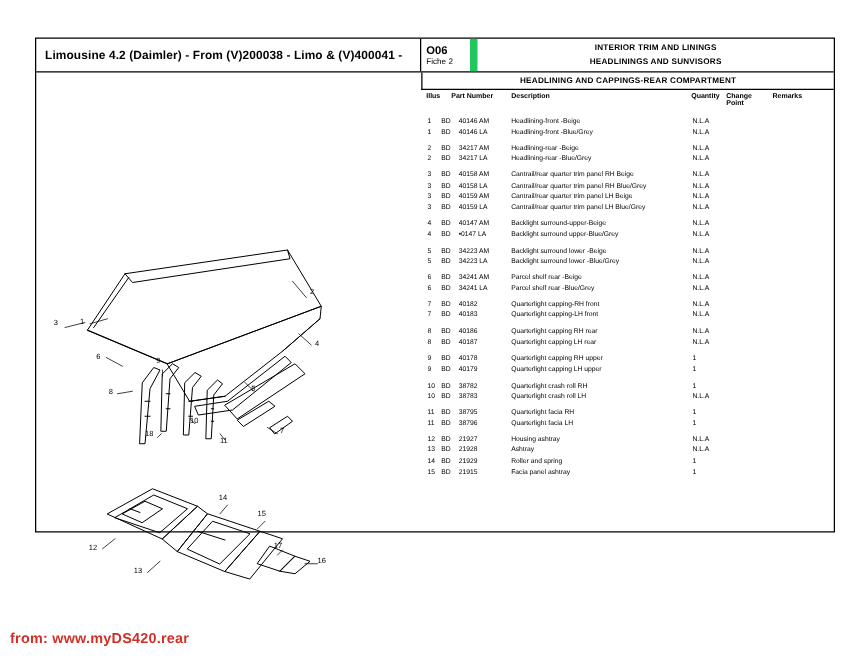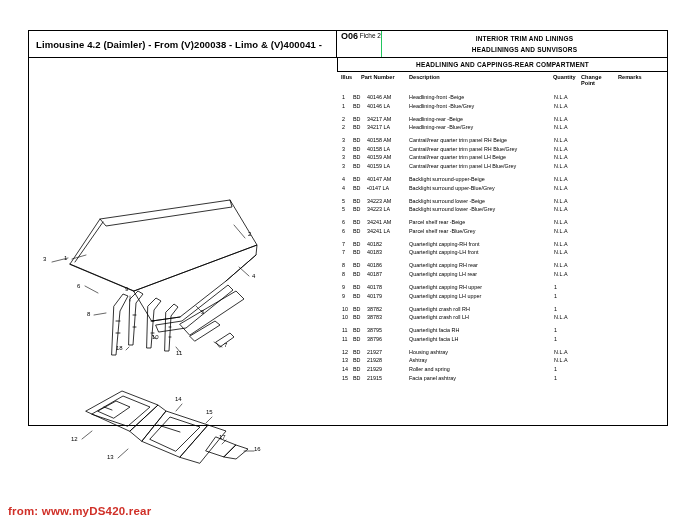--- a/index.html
+++ b/index.html
@@ -54,25 +54,25 @@
     padding-left: 7px;
     font-size: 9.5px;
     font-weight: bold;
     letter-spacing: .1px;
   }
   .hdr-fiche {
     position: absolute;
     left: 308px; top: 0;
     width: 45px;
     height: 100%;
-    border-right: 1px solid #22c55e;
+    border-right: 6px solid #22c55e;
     box-sizing: border-box;
     display: flex;
-    flex-direction: row;
-    justify-content: space-between;
+    flex-direction: column;
+    justify-content: center;
     padding-left: 4px;
   }
   .hdr-fiche .f1 { font-size: 9px; font-weight: bold; }
   .hdr-fiche .f2 { font-size: 6.5px; margin-top: 1px; }
   .hdr-right {
     position: absolute;
     left: 353px; top: 0;
     right: 0;
     height: 100%;
     display: flex;

